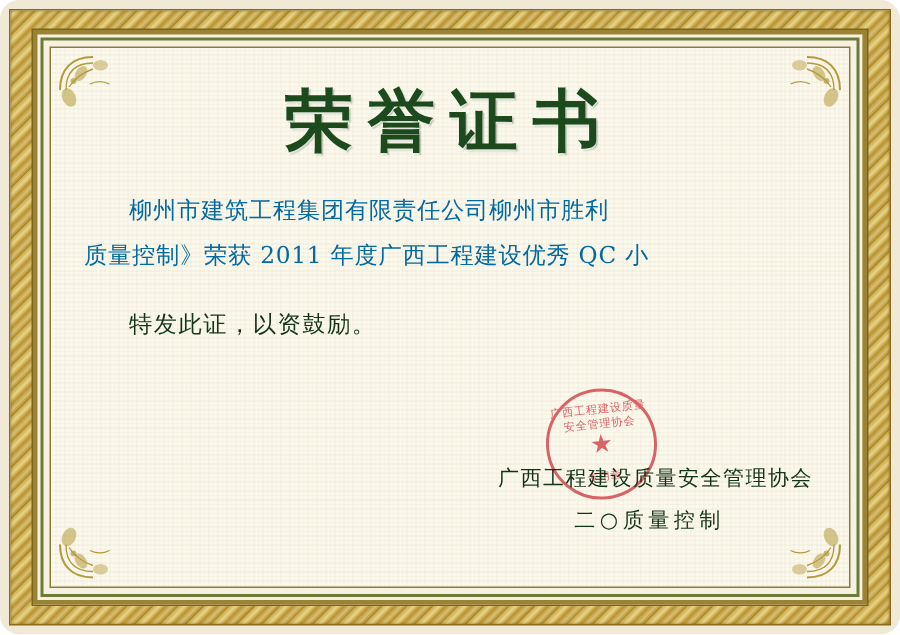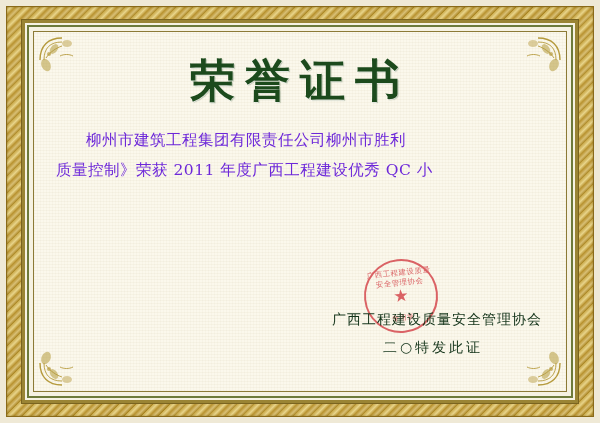--- a/index.html
+++ b/index.html
@@ -14,20 +14,21 @@
     font-family: "Liberation Serif", serif;
   }
 
   
   .certificate {
     position: relative;
     width: 600px;
     height: 423px;
     box-sizing: border-box;
     background: #efe9d6;
+    border-radius: 13px;
   }
 
   
   .border-outer {
     position: absolute;
     left: 6px;
     top: 6px;
     right: 6px;
     bottom: 6px;
     box-sizing: border-box;
@@ -110,21 +111,21 @@
     font-family: "DejaVu Serif", "Liberation Serif", serif;
     font-weight: bold;
     text-shadow: 0 1px 0 rgba(255,255,255,.6), 1px 1px 1px rgba(40,80,40,.35);
   }
 
   .body-text {
     margin-top: 22px;
     padding: 0 12px;
     font-size: 15.5px;
     line-height: 30px;
-    color: #6d28d9;
+    color: #0369a1;
     font-family: "DejaVu Serif", "Liberation Serif", serif;
     text-align: justify;
     letter-spacing: .5px;
   }
   .body-text p { margin: 0; }
   .para-indent { text-indent: 30px; }
 
   .closing {
     margin-top: 16px;
     padding-left: 42px;
@@ -260,26 +261,27 @@
 
   <div class="content">
 
     <div class="cert-title">荣誉证书</div>
 
     <div class="body-text">
       <p class="para-indent">柳州市建筑工程集团有限责任公司柳州市胜利</p>
       <p>质量控制》荣获 2011 年度广西工程建设优秀 QC 小</p>
     </div>
 
+    <div class="closing">特发此证，以资鼓励。</div>
 
     <div class="seal">
       <div class="seal-text-top">广西工程建设质量安全管理协会</div>
       <div class="seal-star">★</div>
       <div class="seal-text-bottom">专用章</div>
     </div>
 
     <div class="signature-block">
       <div class="issuer">广西工程建设质量安全管理协会</div>
-      <div class="issue-date">二○特发此证</div>
+      <div class="issue-date">二○质量控制</div>
     </div>
 
   </div>
 </div>
 
 </body></html>

